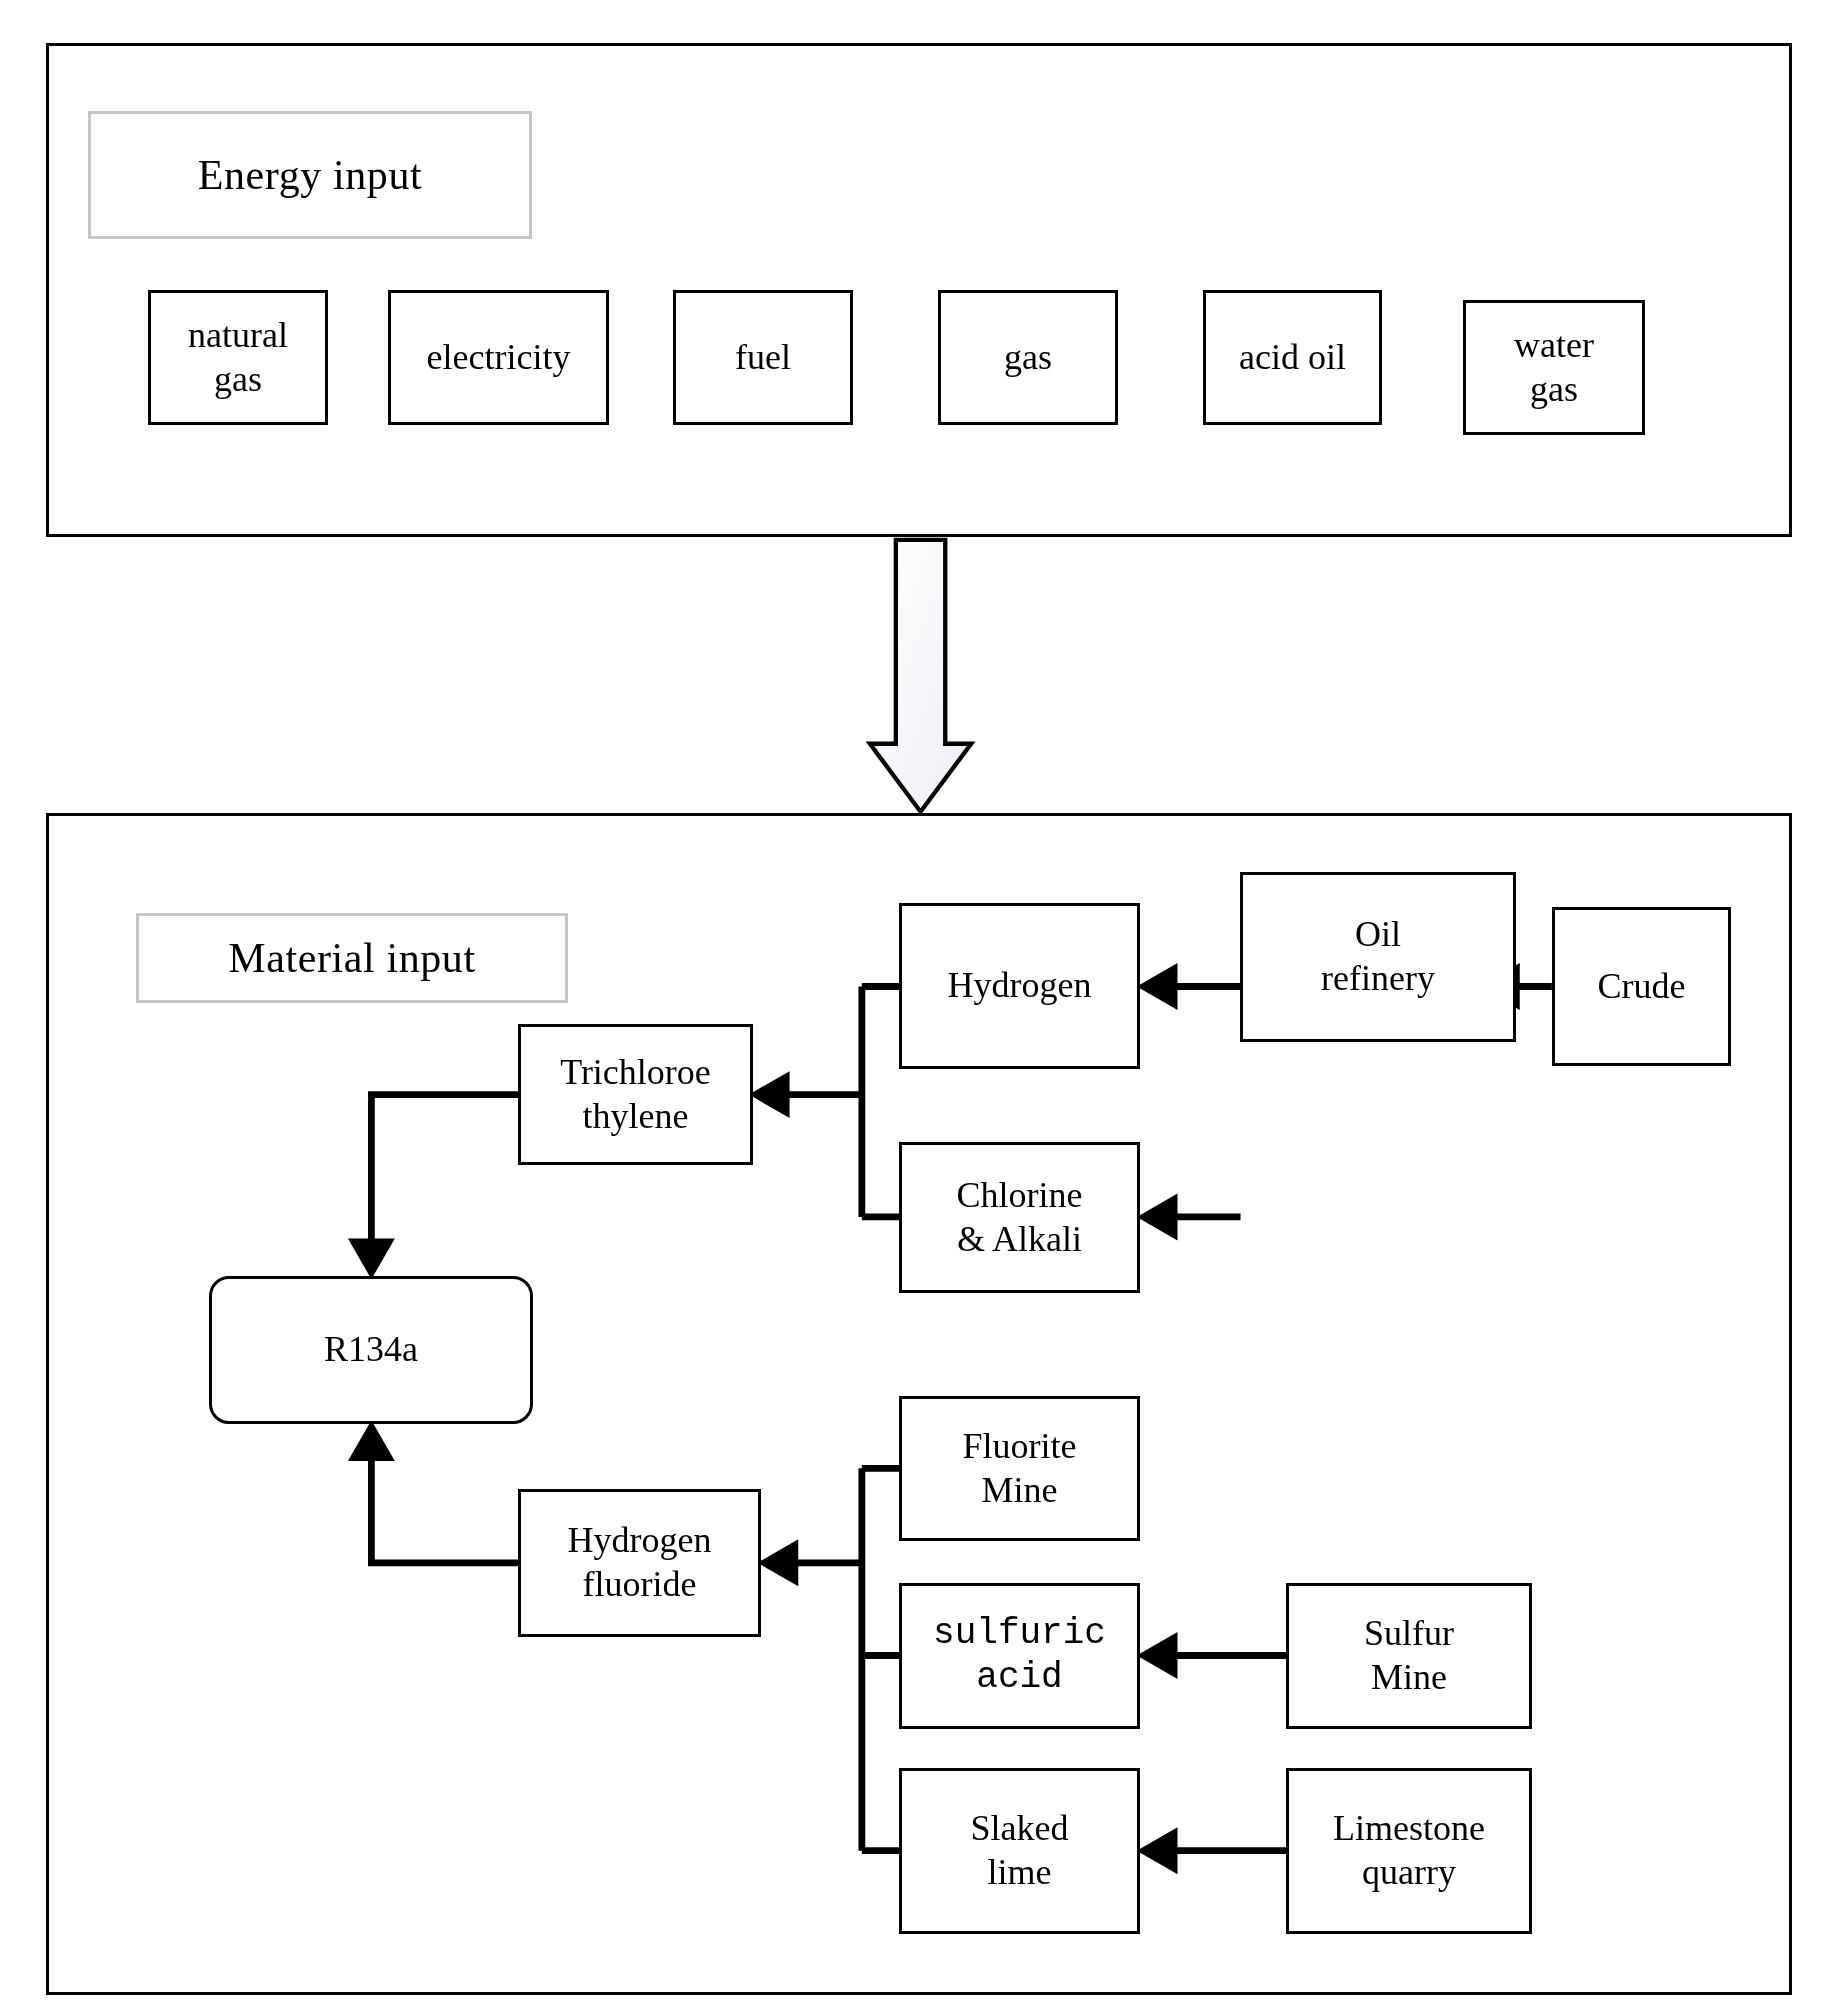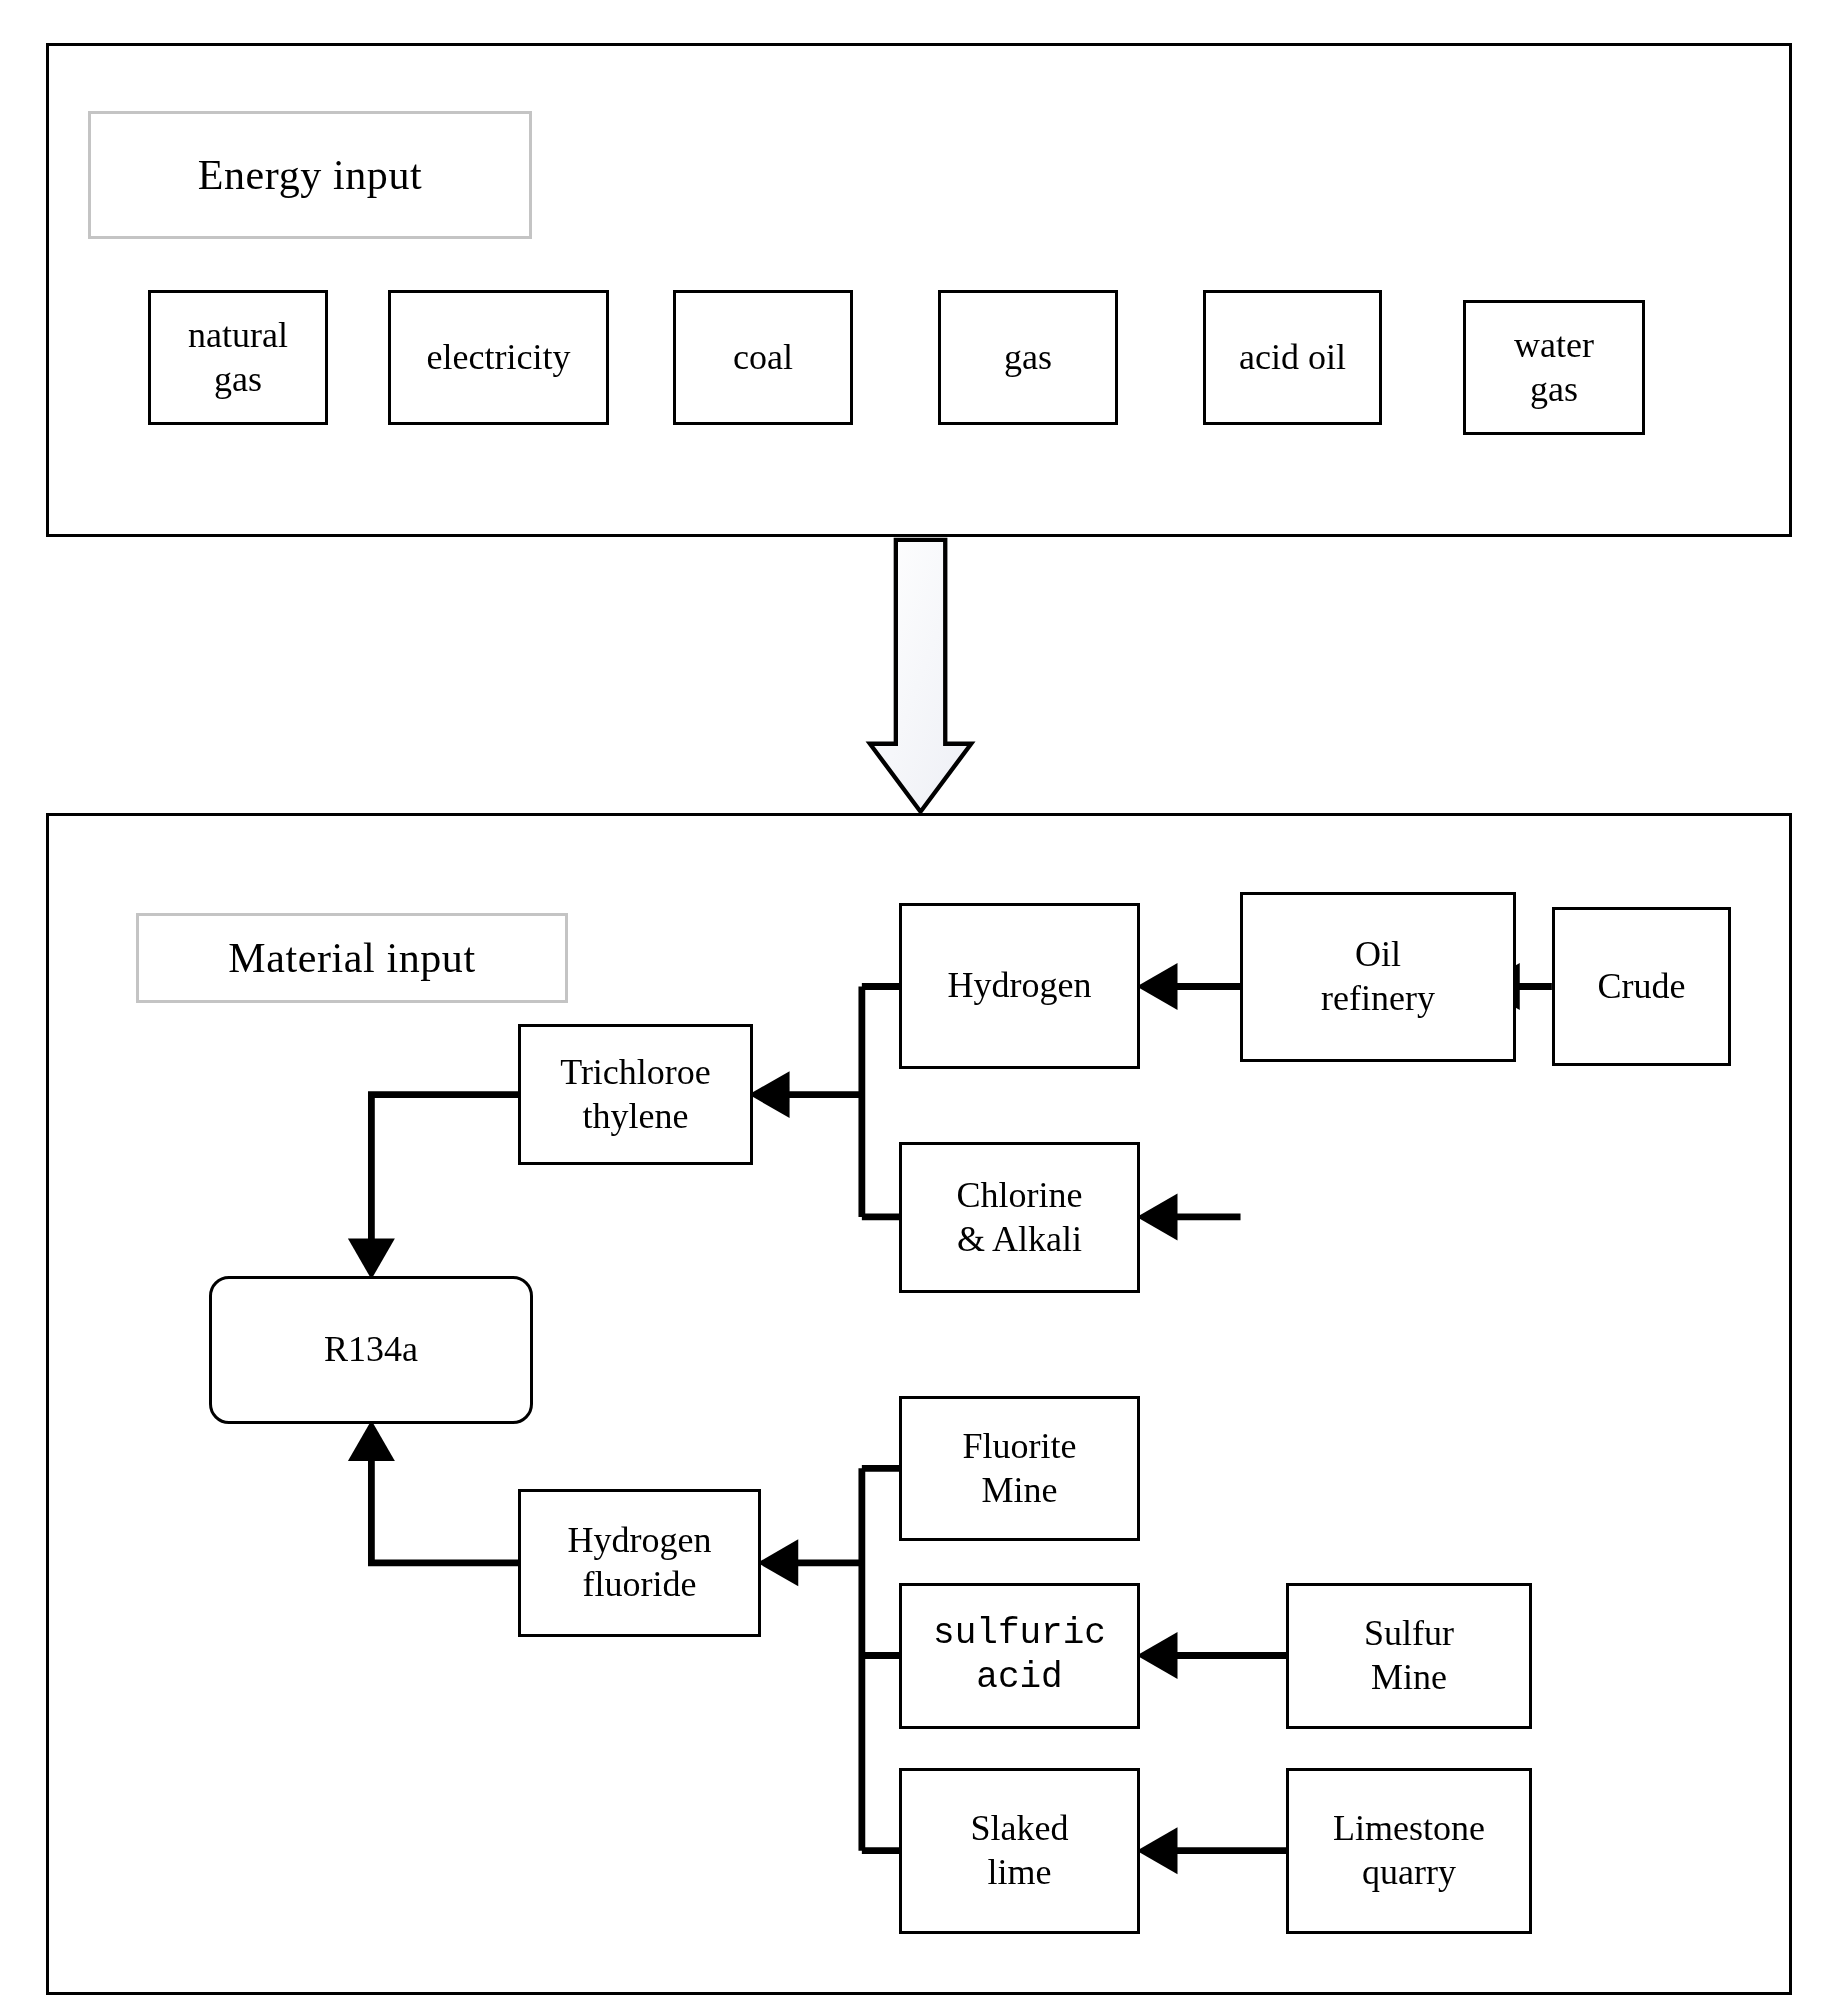--- a/index.html
+++ b/index.html
@@ -105,28 +105,28 @@
   <div class="panel-label" style="left:88px;top:111px;width:444px;height:128px;">
     <span>Energy input</span>
   </div>
   <div class="panel-label" style="left:108px;top:913px;width:432px;height:90px;margin-left:28px;">
     <span>Material input</span>
   </div>
 
   <div class="node" style="left:148px;top:290px;width:180px;height:135px;">natural
 gas</div>
   <div class="node" style="left:388px;top:290px;width:221px;height:135px;">electricity</div>
-  <div class="node" style="left:673px;top:290px;width:180px;height:135px;">coal</div>
+  <div class="node" style="left:673px;top:290px;width:180px;height:135px;">fuel</div>
   <div class="node" style="left:938px;top:290px;width:180px;height:135px;">gas</div>
   <div class="node" style="left:1203px;top:290px;width:179px;height:135px;">acid oil</div>
   <div class="node" style="left:1463px;top:300px;width:182px;height:135px;">water
 gas</div>
 
   <div class="node" style="left:899px;top:903px;width:241px;height:166px;">Hydrogen</div>
-  <div class="node" style="left:1240px;top:892px;width:276px;height:170px;">Oil
+  <div class="node" style="left:1240px;top:872px;width:276px;height:170px;">Oil
 refinery</div>
   <div class="node" style="left:1552px;top:907px;width:179px;height:159px;">Crude</div>
   <div class="node" style="left:518px;top:1024px;width:235px;height:141px;">Trichloroe
 thylene</div>
   <div class="node" style="left:899px;top:1142px;width:241px;height:151px;">Chlorine
 &amp; Alkali</div>
   <div class="node" style="left:209px;top:1276px;width:324px;height:148px;border-radius:20px;">R134a</div>
   <div class="node" style="left:899px;top:1396px;width:241px;height:145px;">Fluorite
 Mine</div>
   <div class="node" style="left:518px;top:1489px;width:243px;height:148px;">Hydrogen

